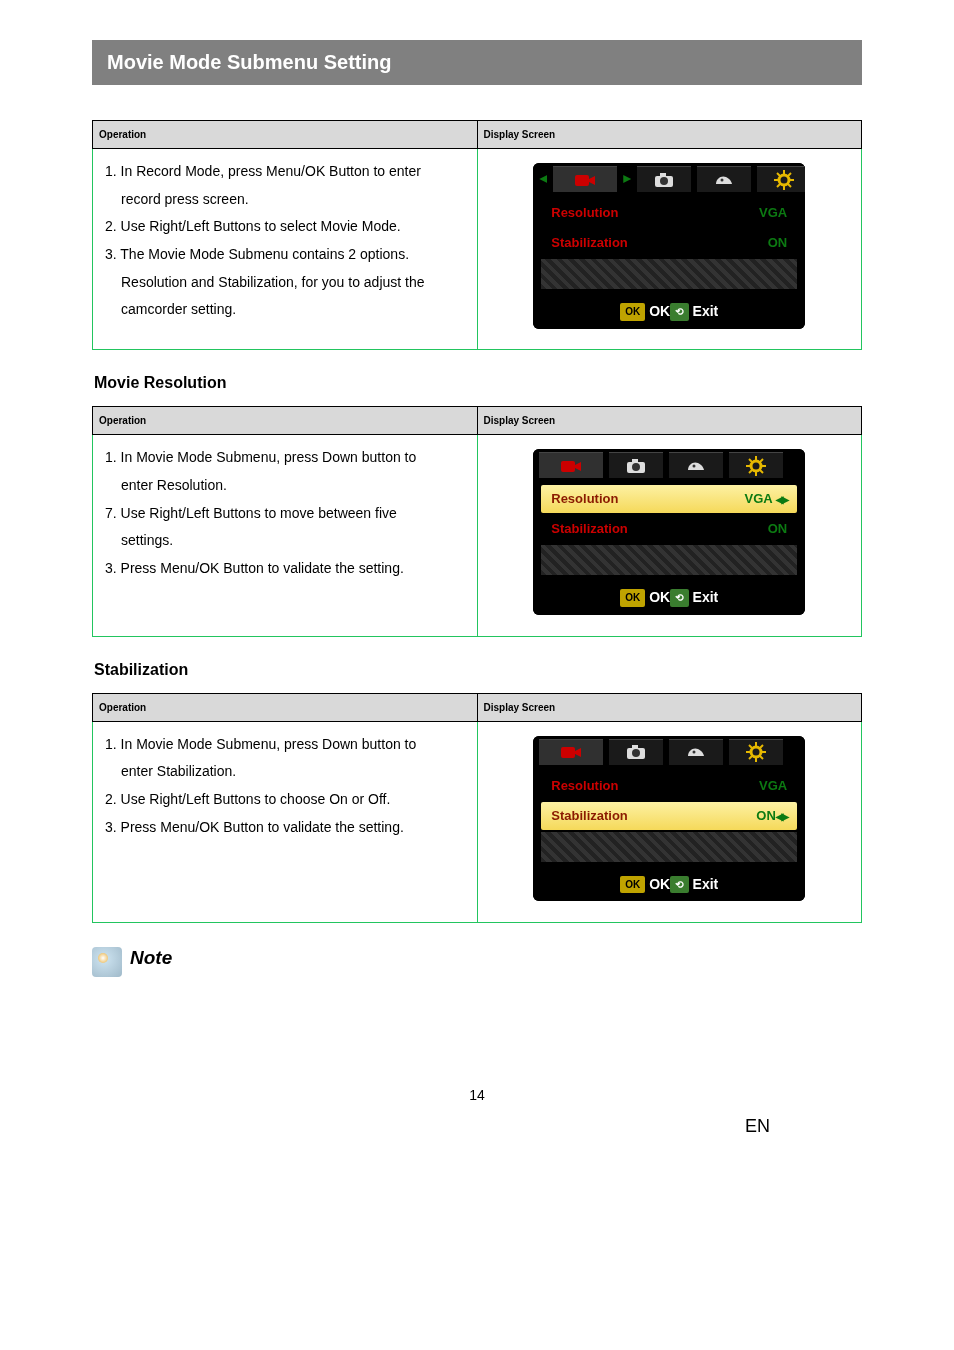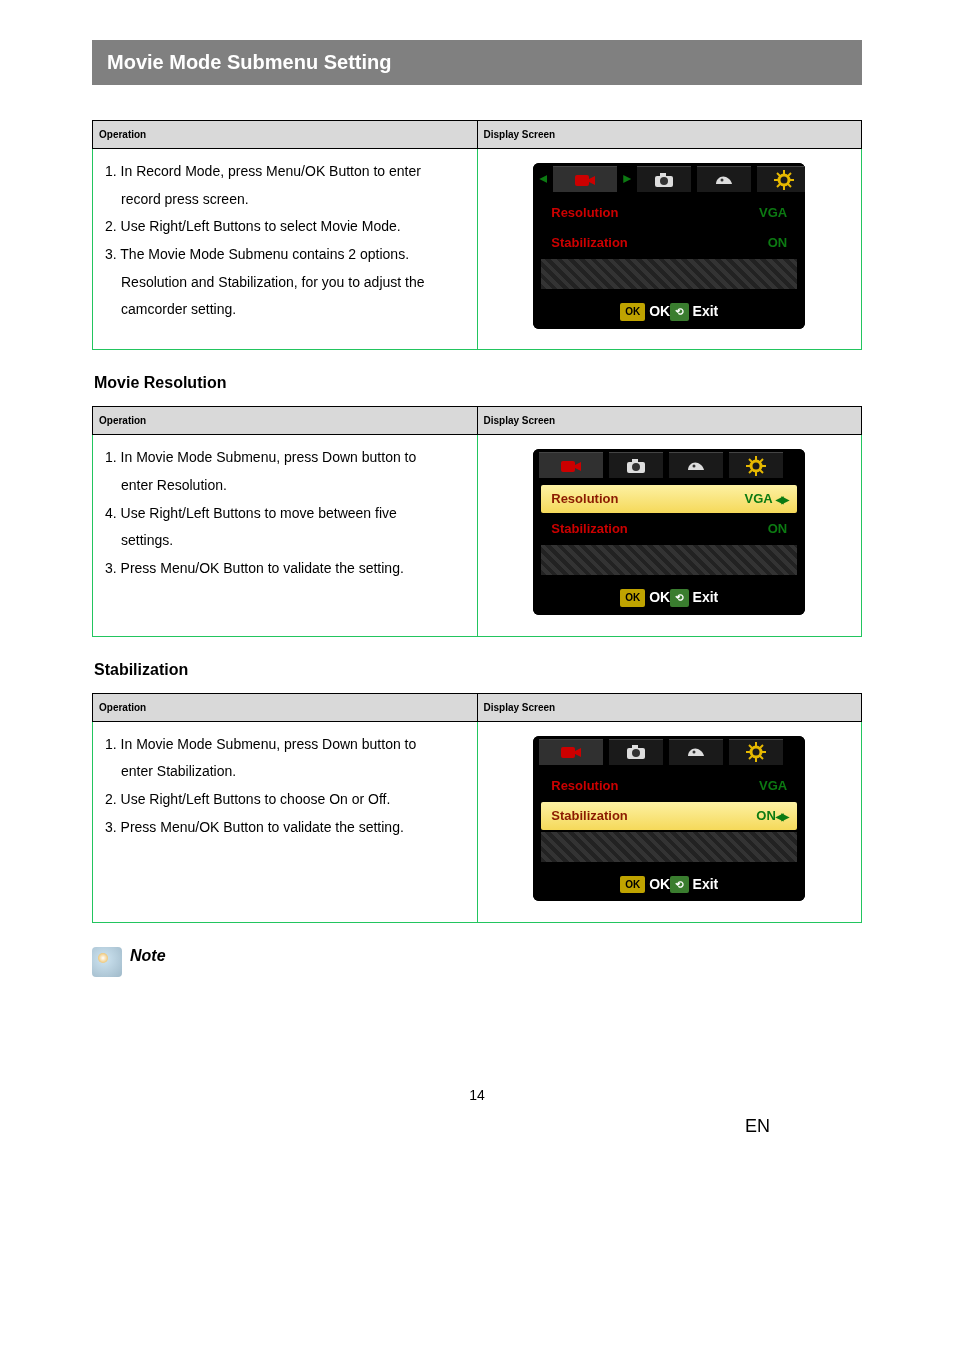--- a/index.html
+++ b/index.html
@@ -129,21 +129,21 @@
   .note-icon {
     width: 30px; height: 30px; flex: 0 0 30px;
     background: radial-gradient(circle at 40% 40%, #cfe5f2, #9fb9c9);
     border-radius: 4px;
     position: relative;
   }
   .note-icon::after {
     content: ""; position: absolute; top: 6px; left: 6px; width: 10px; height: 10px;
     background: radial-gradient(circle, #fff, #e8b040); border-radius: 50%;
   }
-  .note-title { font-weight: bold; font-style: italic; font-size: 16px; margin-bottom: 4px; }
+  .note-title { font-weight: bold; font-style: italic; font-size: 19px; margin-bottom: 4px; }
   .note-text { font-style: italic; font-size: 14px; }
 
   .footer { display:flex; justify-content:space-between; margin-top: 110px; font-size: 14px; }
   .footer .pn { width: 100%; text-align: center; }
   .footer .en { position: absolute; right: 92px; font-size: 18px; margin-top: 29px; }
   .footer-wrap { position: relative; }
 
   
   .navchips { display:flex; align-items:center; gap:2px; }
   .navchip { width:8px;height:8px;background:#0c7a12; clip-path: polygon(100% 0,0 50%,100% 100%); }
@@ -239,21 +239,21 @@
 <table class="op-table">
   <tbody>
       <tr>
     <th>Operation</th>
     <th>Display Screen</th>
   </tr>
   <tr>
     <td class="op">
       <p>1. In Movie Mode Submenu, press Down button to</p>
       <p class="indent">enter Resolution.</p>
-      <p>4. Use Right/Left Buttons to move between five</p>
+      <p>7. Use Right/Left Buttons to move between five</p>
       <p class="indent">settings.</p>
       <p>3. Press Menu/OK Button to validate the setting.</p>
     </td>
     <td class="ds">
       <div class="screen">
         <div class="tabs">
           <div class="tab active">
             <svg width="22" height="18" viewBox="0 0 22 18">
                   <rect x="1" y="4" width="14" height="11" rx="2" fill="#c00"></rect>
                   <path d="M15 8 L21 5 L21 14 L15 11 Z" fill="#c00"></path>

